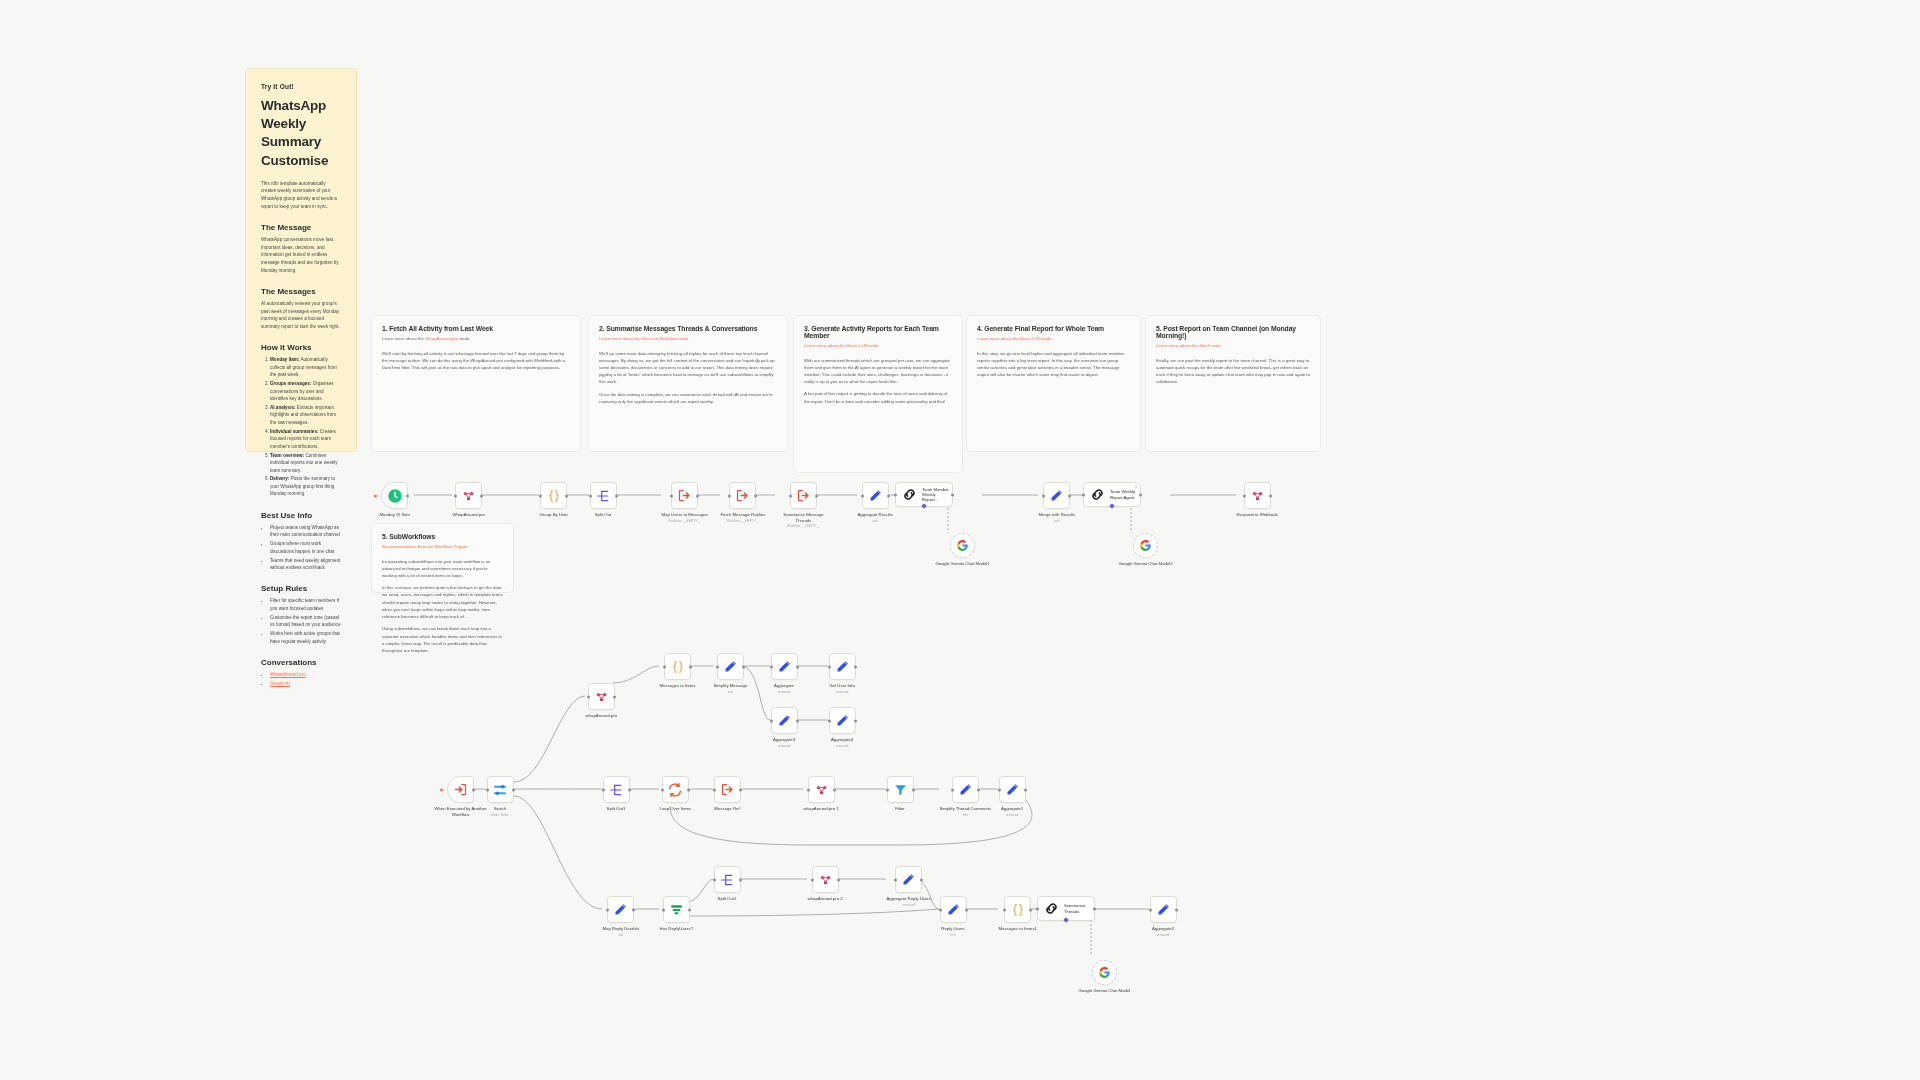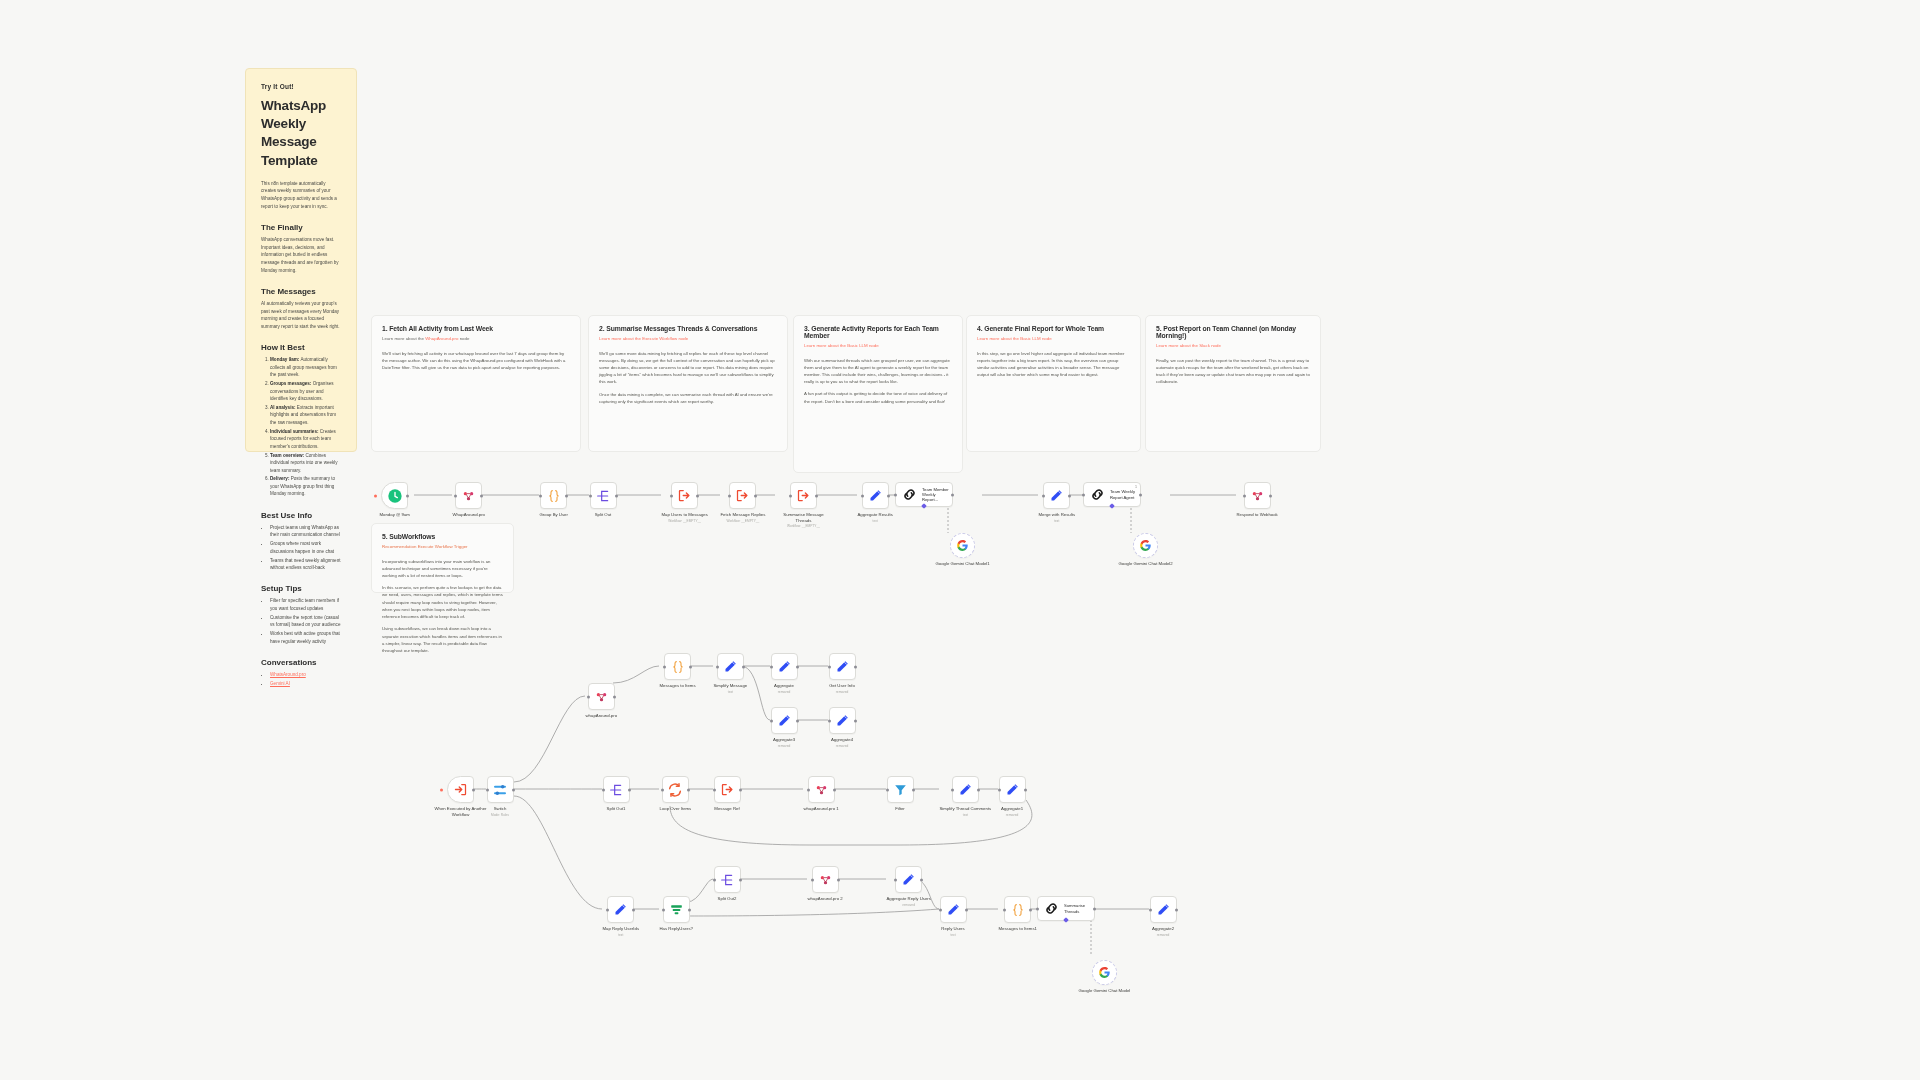--- a/index.html
+++ b/index.html
@@ -142,47 +142,47 @@
       <line x1="835" y1="879" x2="886" y2="879"></line>
       <path d="M914 879 C930 879 930 909 939 909"></path>
       <line x1="967" y1="909" x2="998" y2="909"></line>
       <line x1="1026" y1="909" x2="1052" y2="909"></line>
       <line x1="1095" y1="909" x2="1149" y2="909"></line>
     </g>
   </svg>
 
   <div class="sticky" style="left:245px;top:68px;width:112px;height:384px;">
     <div class="eyebrow">Try It Out!</div>
-    <h1>WhatsApp Weekly Message Template</h1>
+    <h1>WhatsApp Weekly Summary Customise</h1>
     <p>This n8n template automatically creates weekly summaries of your WhatsApp group activity and sends a report to keep your team in sync.</p>
 
-    <h2>The Finally</h2>
+    <h2>The Message</h2>
     <p>WhatsApp conversations move fast. Important ideas, decisions, and information get buried in endless message threads and are forgotten by Monday morning.</p>
 
     <h2>The Messages</h2>
     <p>AI automatically reviews your group's past week of messages every Monday morning and creates a focused summary report to start the week right.</p>
 
-    <h2>How It Best</h2>
+    <h2>How It Works</h2>
     <ol id="how-list">
         <li><b>Monday 9am:</b><span> Automatically collects all group messages from the past week.</span></li>
         <li><b>Groups messages:</b><span> Organises conversations by user and identifies key discussions.</span></li>
         <li><b>AI analysis:</b><span> Extracts important highlights and observations from the raw messages.</span></li>
         <li><b>Individual summaries:</b><span> Creates focused reports for each team member's contributions.</span></li>
         <li><b>Team overview:</b><span> Combines individual reports into one weekly team summary.</span></li>
         <li><b>Delivery:</b><span> Posts the summary to your WhatsApp group first thing Monday morning.</span></li>
       </ol>
 
     <h2>Best Use Info</h2>
     <ul id="usecase-list">
         <li>Project teams using WhatsApp as their main communication channel</li>
         <li>Groups where most work discussions happen in one chat</li>
         <li>Teams that need weekly alignment without endless scroll-back</li>
       </ul>
 
-    <h2>Setup Tips</h2>
+    <h2>Setup Rules</h2>
     <ul id="setup-list">
         <li>Filter for specific team members if you want focused updates</li>
         <li>Customise the report tone (casual vs formal) based on your audience</li>
         <li>Works best with active groups that have regular weekly activity</li>
       </ul>
 
     <h2>Conversations</h2>
     <ul id="req-list" class="req">
         <li><a href="#">WhatsAround.pro</a></li>
         <li><a href="#">Gemini AI</a></li>

